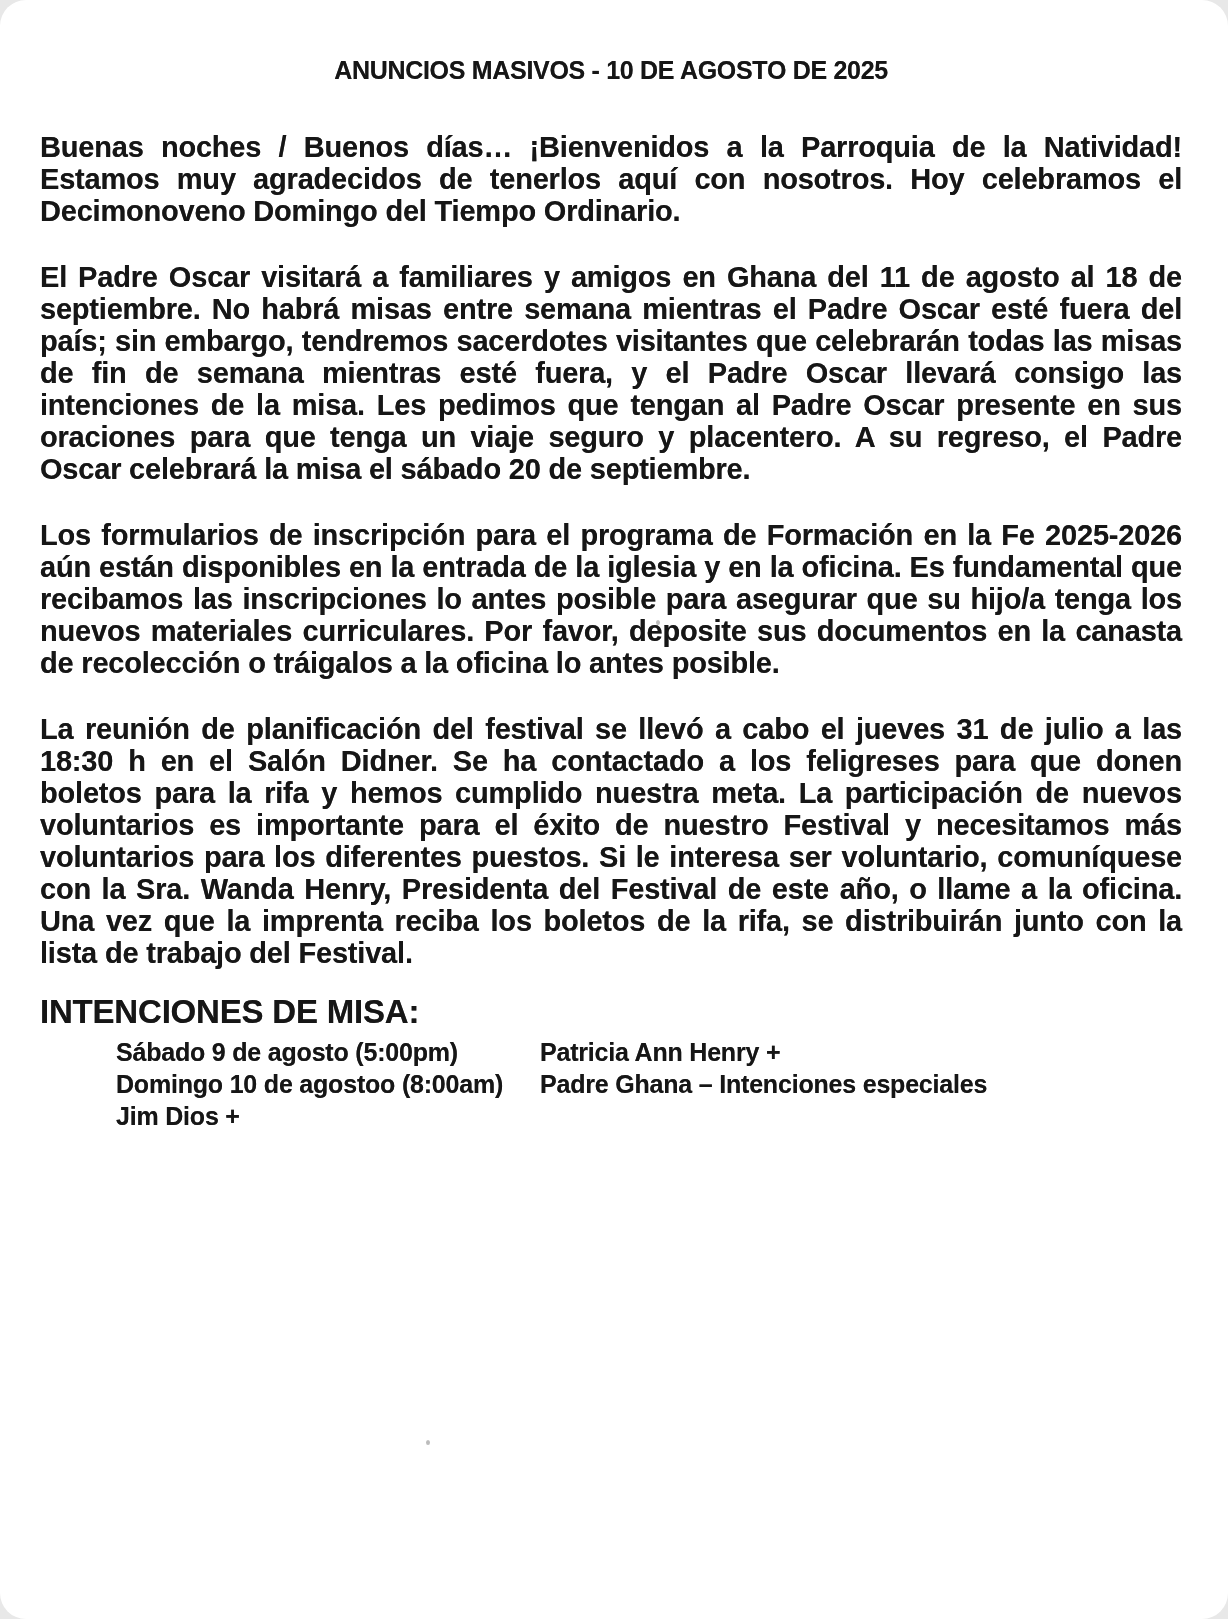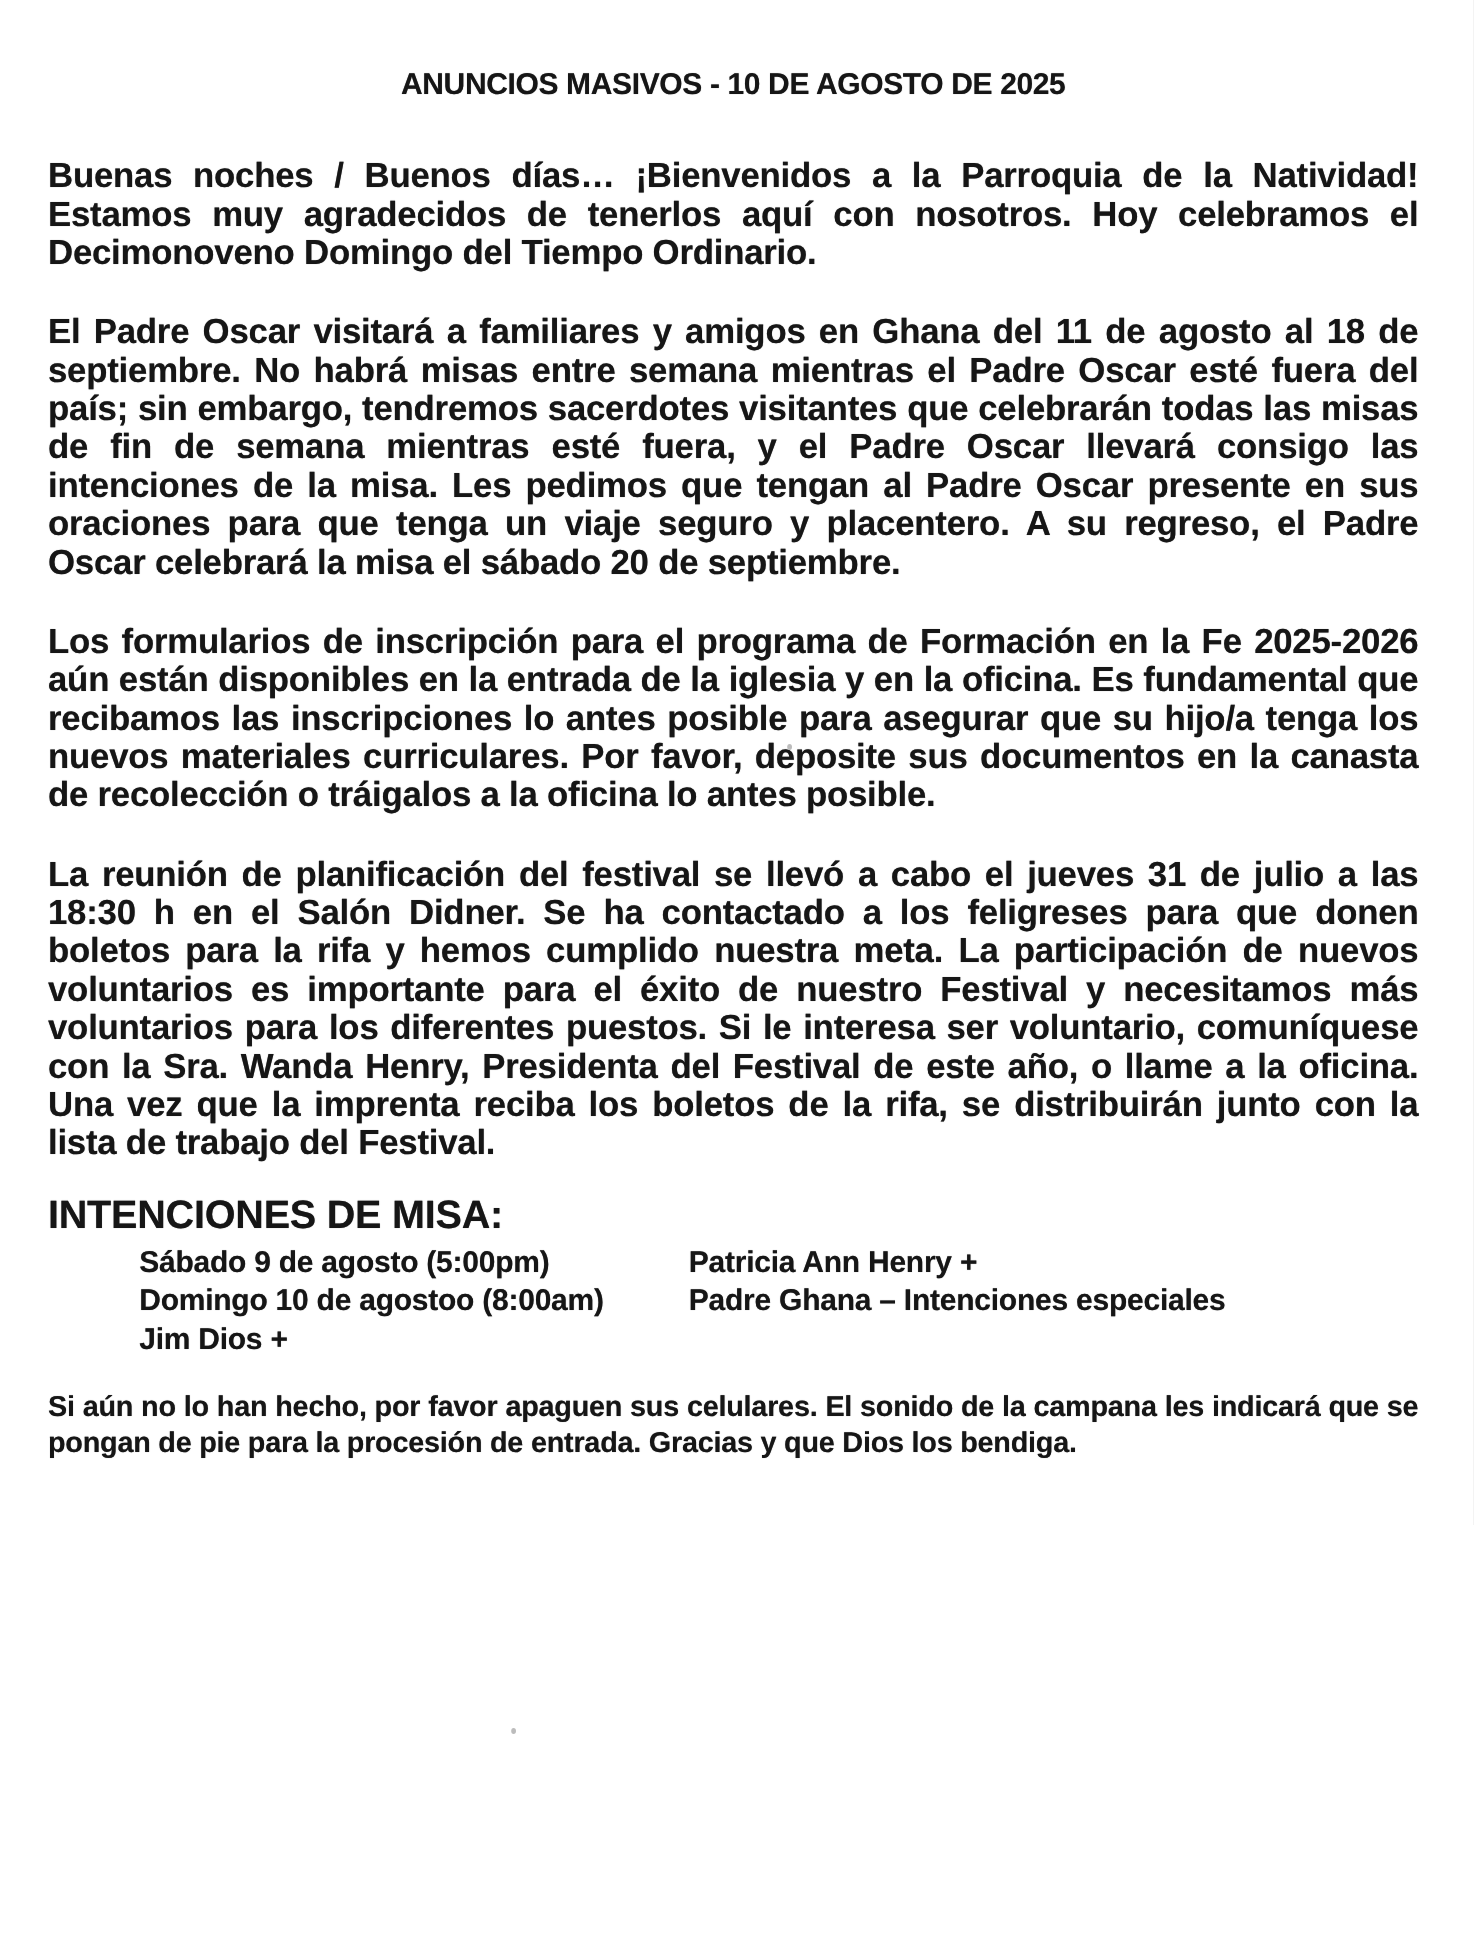--- a/index.html
+++ b/index.html
@@ -15,20 +15,21 @@
     background: #ffffff;
     box-sizing: border-box;
     padding: 54px 46px 0 40px;
     font-family: "Liberation Sans", "DejaVu Sans", sans-serif;
     font-weight: 700;
     color: #161616;
     overflow: hidden;
   }
   .scan-text {
     text-shadow: 0 0 0.6px rgba(22,22,22,0.65);
+    border-radius: 26px;
   }
   .doc-title {
     margin: 0;
     text-align: center;
     font-size: 25px;
     line-height: 33px;
     letter-spacing: -0.3px;
   }
   .para {
     margin: 34px 0 0 0;
@@ -49,21 +50,20 @@
   .intentions {
     margin-top: 8px;
   }
   .intention-row {
     display: flex;
     align-items: flex-start;
     padding-left: 76px;
     font-size: 25px;
     line-height: 32px;
     letter-spacing: -0.2px;
-    gap: 34px;
   }
   .intention-row + .intention-row {
   }
   .intention-when {
     flex: 0 0 424px;
   }
   .intention-who {
     flex: 1 1 auto;
   }
   .para.closing {
@@ -109,18 +109,17 @@
       <span class="intention-when">Domingo 10 de agostoo (8:00am)</span>
       <span class="intention-who">Padre Ghana – Intenciones especiales</span>
     </div>
 
     <div class="intention-row">
       <span class="intention-who">Jim Dios +</span>
     </div>
 
   </div>
 
-  <p class="para closing">Si aún no lo han hecho, por favor apaguen sus celulares. El sonido de la campana les indicará que se pongan de pie para la procesión de entrada. Gracias y que Dios los bendiga.</p>
 
   <span class="speck speck-mid"></span>
   <span class="speck speck-lower"></span>
 
 </div>
 
 </body></html>

